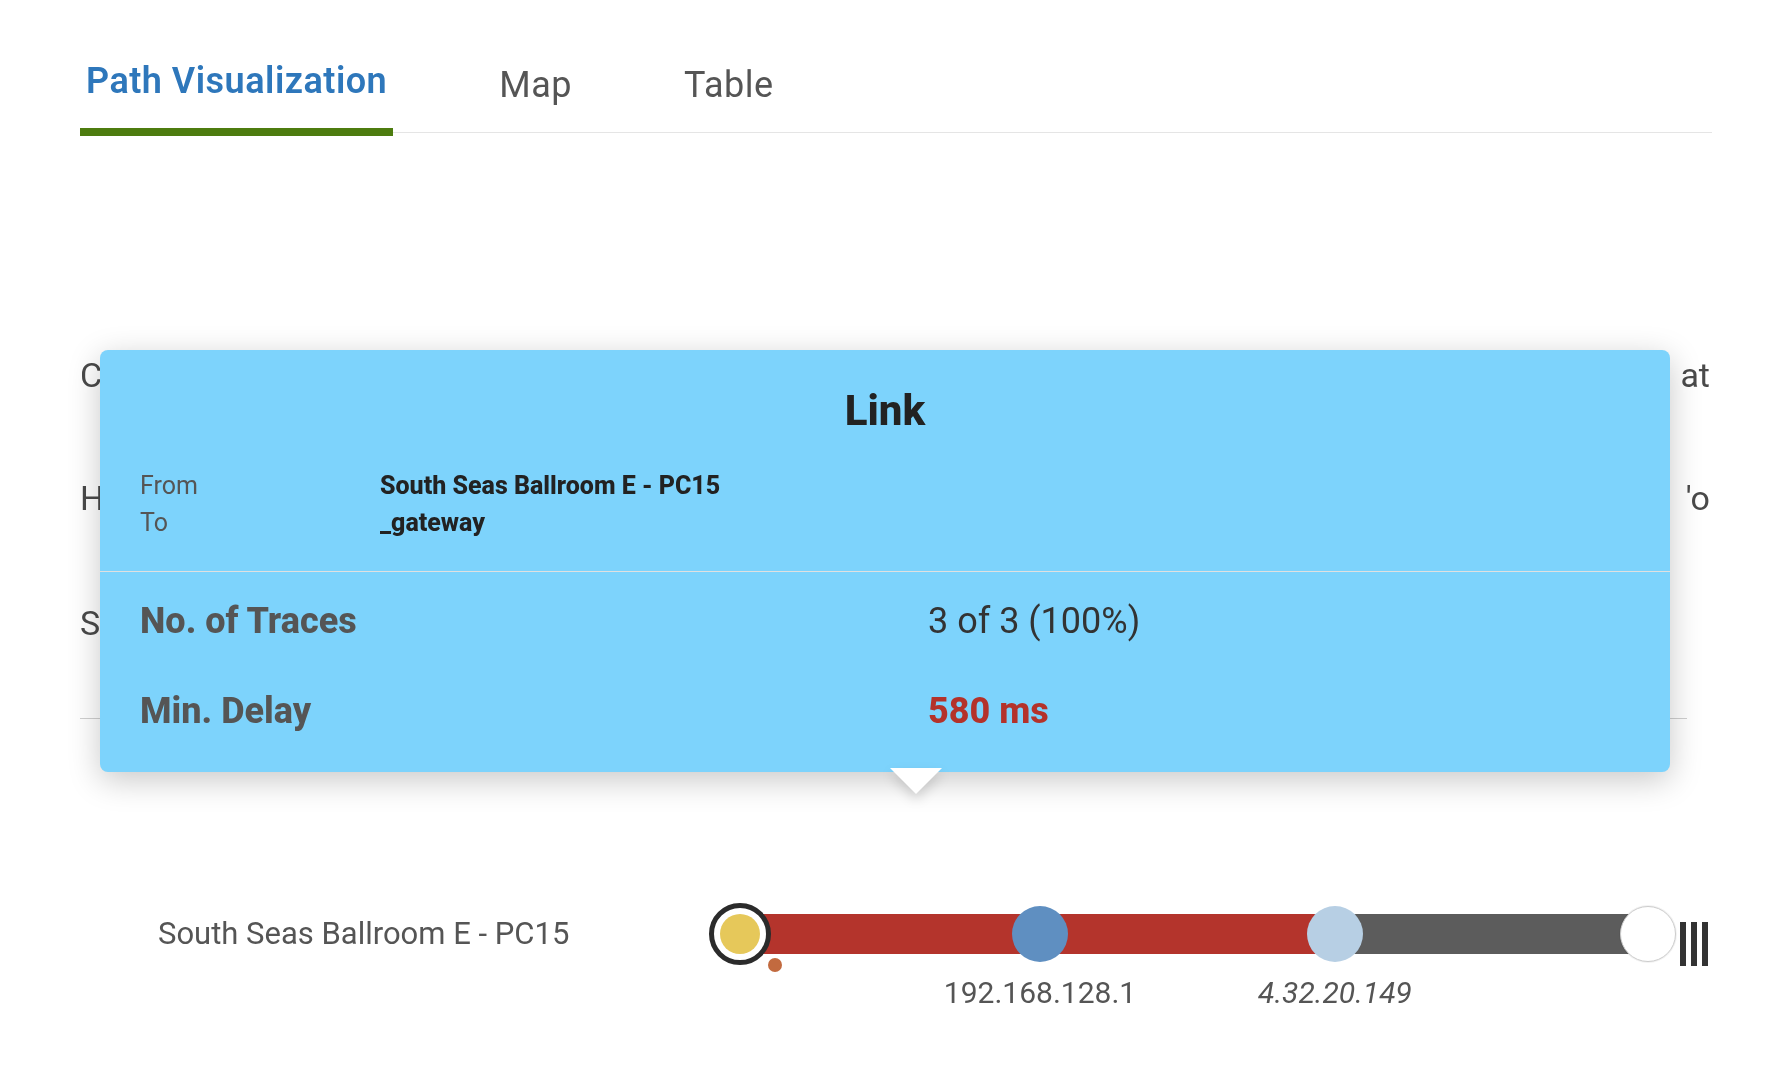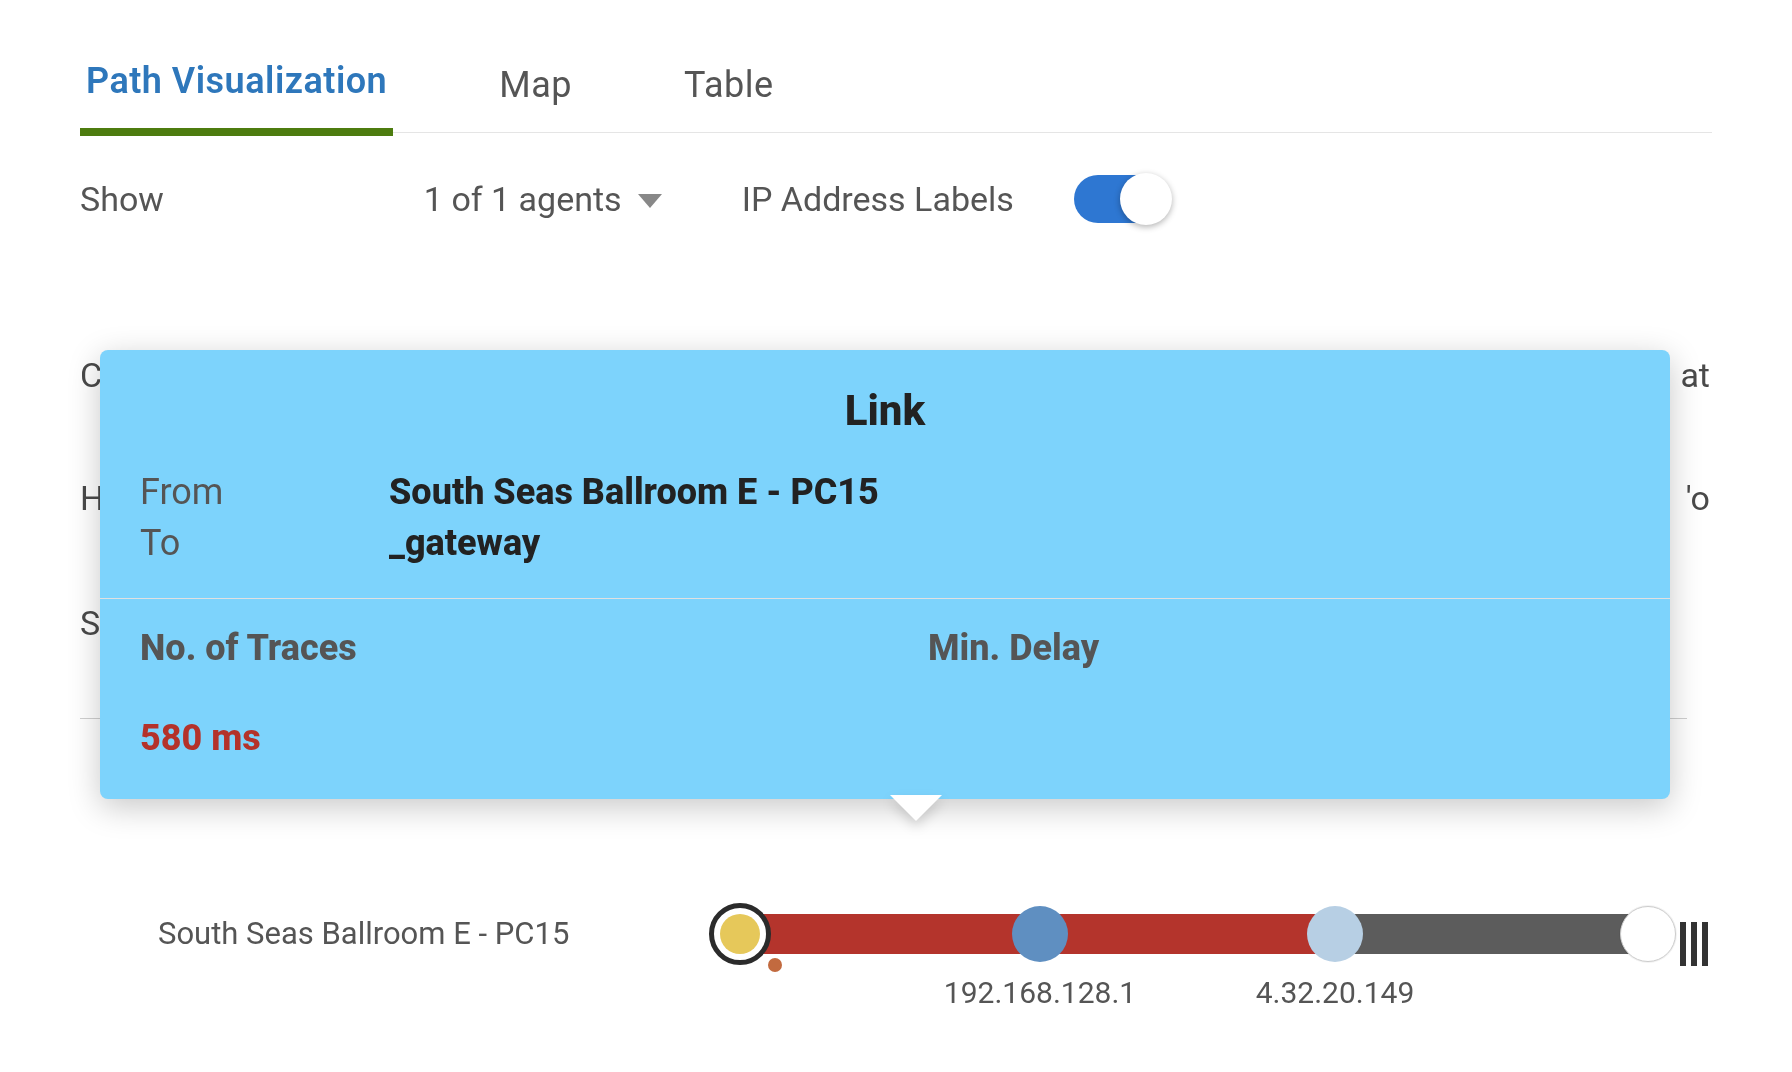--- a/index.html
+++ b/index.html
@@ -117,22 +117,21 @@
     text-align: center;
     font-size: 42px;
     font-weight: 800;
     color: #222;
     margin-bottom: 36px;
   }
   .card-grid {
     display: grid;
     grid-template-columns: 240px 1fr;
     row-gap: 8px;
-    font-size: 36px;
-    gap: 9px;
+    font-size: 25px;
   }
   .card-grid .k { color: #555; }
   .card-grid .v { color: #222; font-weight: 800; }
   .card-divider {
     height: 1px;
     background: #e0e0e0;
     margin: 34px -40px 28px -40px;
   }
   .card-stats {
     display: grid;
@@ -212,44 +211,33 @@
   }
   .end-bars span{ width:6px; height:44px; background:#333; display:block; }
   .ip-below {
     position:absolute;
     top:75px;
     font-size:30px;
     color:#555;
     transform: translateX(-50%);
   }
   .ip1 { left: 960px; }
-  .ip2 { left: 1255px; }
+  .ip2 { left: 1255px; font-style: italic; }
 </style>
 </head>
 <body>
 
 <div class="page">
 
   <div class="tabs">
     <div class="tab active">Path Visualization</div>
     <div class="tab">Map</div>
     <div class="tab">Table</div>
   </div>
 
-  <div class="controls">
-    <span class="label">Show</span>
-    <span class="dropdown">
-      <span>1 of 1 agents</span>
-      <span class="chevron-down"></span>
-    </span>
-    <span class="ip-label">IP Address Labels</span>
-    <span class="toggle">
-      <span class="knob"></span>
-    </span>
-  </div>
 
   <div class="bg-row1">
     <span class="bg-text">C</span>
     <span class="bg-text">at</span>
   </div>
   <div class="bg-row2">
     <span class="bg-text">H</span>
     <span class="bg-text">'o</span>
   </div>
   <div class="bg-row3">
@@ -261,20 +249,21 @@
     <div class="card-title">Link</div>
     <div class="card-grid">
       <div class="k">From</div>
       <div class="v">South Seas Ballroom E - PC15</div>
       <div class="k">To</div>
       <div class="v">_gateway</div>
     </div>
     <div class="card-divider"></div>
     <div class="card-stats">
       <div class="sk">No. of Traces</div>
+      <div class="sv">3 of 3 (100%)</div>
       <div class="sk">Min. Delay</div>
       <div class="sv delay">580 ms</div>
     </div>
     <div class="card-caret"></div>
   </div>
 
   <div class="path-area">
     <div class="path-label">South Seas Ballroom E - PC15</div>
 
     <div class="path-track">

